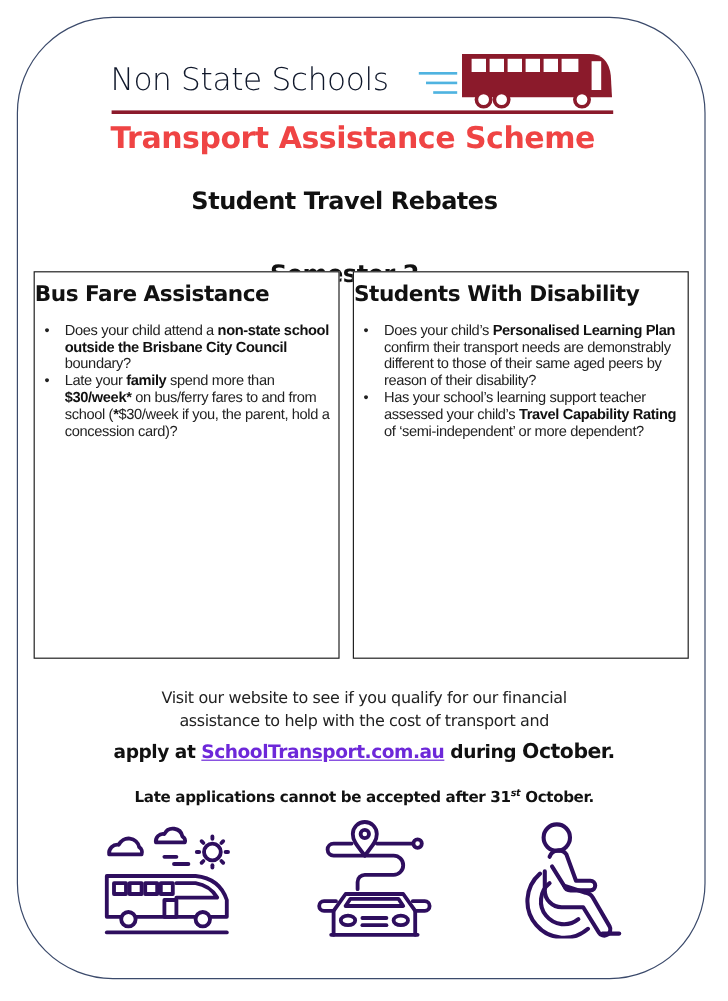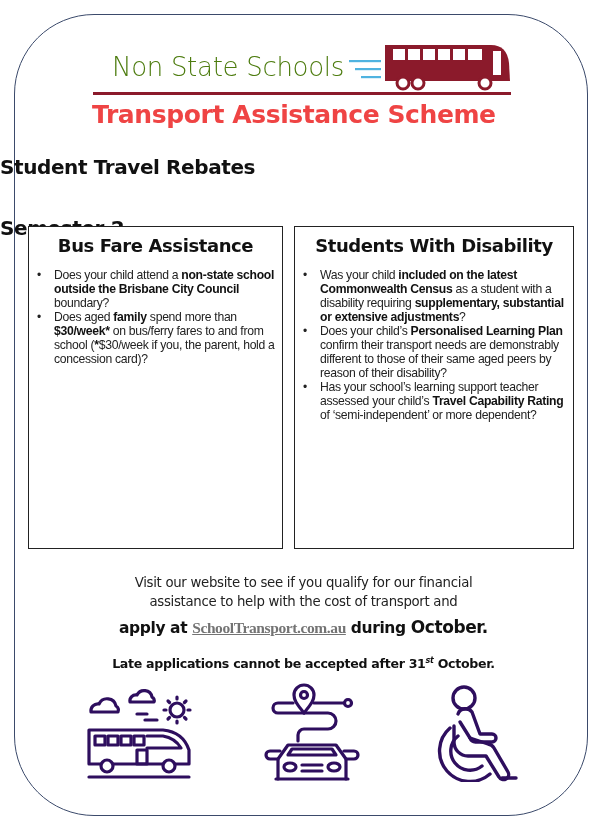--- a/index.html
+++ b/index.html
@@ -1,46 +1,46 @@
 <!DOCTYPE html>
 <html><head>
 <meta charset="utf-8">
 <style>
   html, body { margin:0; padding:0; background:#ffffff; }
   body { width:607px; height:834px; position:relative; overflow:hidden;
          font-family:"DejaVu Sans", "Liberation Sans", sans-serif; color:#000; }
   .frame { position:absolute; left:14px; top:14px; width:574px; height:802px;
            border:1.5px solid #3b4a6b; border-radius:80px; box-sizing:border-box; }
   .logo-top { position:absolute; left:92px; top:52px; font-size:26px; font-weight:300;
-              color:#4d7c0f; letter-spacing:-0.3px; white-space:nowrap;
-              font-family:"DejaVu Sans", sans-serif;margin-left:20px; }
+              color:#0f172a; letter-spacing:-0.3px; white-space:nowrap;
+              font-family:"DejaVu Sans", sans-serif; }
   .speed { position:absolute; left:345px; top:58px; width:40px; height:30px; }
   .logo-bus { position:absolute; left:383px; top:43px; width:128px; height:48px; }
   .red-rule { position:absolute; left:93px; top:92px; width:418px; height:3px; background:#8b1a2b; }
   .logo-bottom { position:absolute; left:92px; top:100px; font-size:25px; font-weight:bold;
                  color:#ef4444; white-space:nowrap; letter-spacing:-0.4px;
                  font-family:"DejaVu Sans", sans-serif; }
-  .title { position:absolute; left:0; width:542px; font-weight:bold; color:#111;
+  .title { position:absolute; left:16px; width:542px; text-align:center; font-weight:bold; color:#111;
            font-family:"DejaVu Sans", sans-serif; }
   .t1 { top:155px; font-size:20px; letter-spacing:-0.4px; }
   .t2 { top:188px; font-size:20px; letter-spacing:-0.4px;margin-top:28px; }
   .box { position:absolute; top:226px; height:323px; border:1.5px solid #222; box-sizing:border-box; background:#fff; }
   .box.left { left:28px; width:255px; }
   .box.right { left:294px; width:280px; }
-  .box h2 { margin:0; text-align:center; font-size:18px; font-weight:bold; padding-top:8px; letter-spacing:-0.4px; color:#111;
+  .box h2 { margin:0; text-align:left; font-size:18px; font-weight:bold; padding-top:8px; letter-spacing:-0.4px; color:#111;
             font-family:"DejaVu Sans", sans-serif; }
   .box ul { margin:12px 0 0 0; padding:0 0 0 25px; list-style:none; }
   .box li { position:relative; font-size:12.2px; line-height:14px; letter-spacing:-0.3px; color:#222;
             font-family:Liberation Sans, sans-serif; padding-right:6px; }
   .box li::before { content:"•"; position:absolute; left:-17px; top:0; font-size:12px; color:#222; }
   .box li b { font-weight:bold; color:#111; }
   .footer { position:absolute; left:0; width:607px; text-align:center; font-family:"DejaVu Sans", sans-serif; }
   .f1 { top:573px; font-size:13.3px; line-height:19px; letter-spacing:-0.3px; color:#222; }
   .f2 { top:617px; font-size:15.5px; font-weight:bold; letter-spacing:-0.4px; color:#111; }
-  .f2 a { color:#737373; text-decoration:underline;font-family:Liberation Serif, serif; }
+  .f2 a { color:#6d28d9; text-decoration:underline; }
   .f2 .oct { font-size:17px; }
   .f3 { top:656px; font-size:12.6px; font-weight:bold; letter-spacing:-0.3px; color:#111; }
   .f3 sup { font-size:8px;font-style:italic; }
   .icon { position:absolute; }
   .ic-bus { left:85px; top:686px; width:110px; height:95px; }
   .ic-car { left:262px; top:683px; width:100px; height:100px; }
   .ic-wheel { left:428px; top:684px; width:95px; height:98px; }
 </style>
 </head>
 <body>
@@ -77,28 +77,27 @@
 
 <div class="logo-bottom">Transport Assistance Scheme</div>
 
 <div class="title t1">Student Travel Rebates</div>
 <div class="title t2">Semester 2</div>
 
 <div class="box left">
   <h2>Bus Fare Assistance</h2>
   <ul>
       <li><span>Does your child attend a </span><b>non-state school outside the Brisbane City Council</b><span> boundary?</span></li>
-      <li><span>Does aged </span><b>family</b><span> spend more than </span><b>$30/week*</b><span> on bus/ferry fares to and from school (</span><b>*</b><span>$30/week if you, the parent, hold a concession card)?</span></li>
+      <li><span>Late your </span><b>family</b><span> spend more than </span><b>$30/week*</b><span> on bus/ferry fares to and from school (</span><b>*</b><span>$30/week if you, the parent, hold a concession card)?</span></li>
     </ul>
 </div>
 
 <div class="box right">
   <h2>Students With Disability</h2>
   <ul>
-      <li><span>Was your child </span><b>included on the latest Commonwealth Census</b><span> as a student with a disability requiring </span><b>supplementary, substantial or extensive adjustments</b><span>?</span></li>
       <li><span>Does your child’s </span><b>Personalised Learning Plan</b><span> confirm their transport needs are demonstrably different to those of their same aged peers by reason of their disability?</span></li>
       <li><span>Has your school’s learning support teacher assessed your child’s </span><b>Travel Capability Rating</b><span> of ‘semi-independent’ or more dependent?</span></li>
     </ul>
 </div>
 
 <div class="footer f1">
   <div>Visit our website to see if you qualify for our financial</div>
   <div>assistance to help with the cost of transport and</div>
 </div>
 

